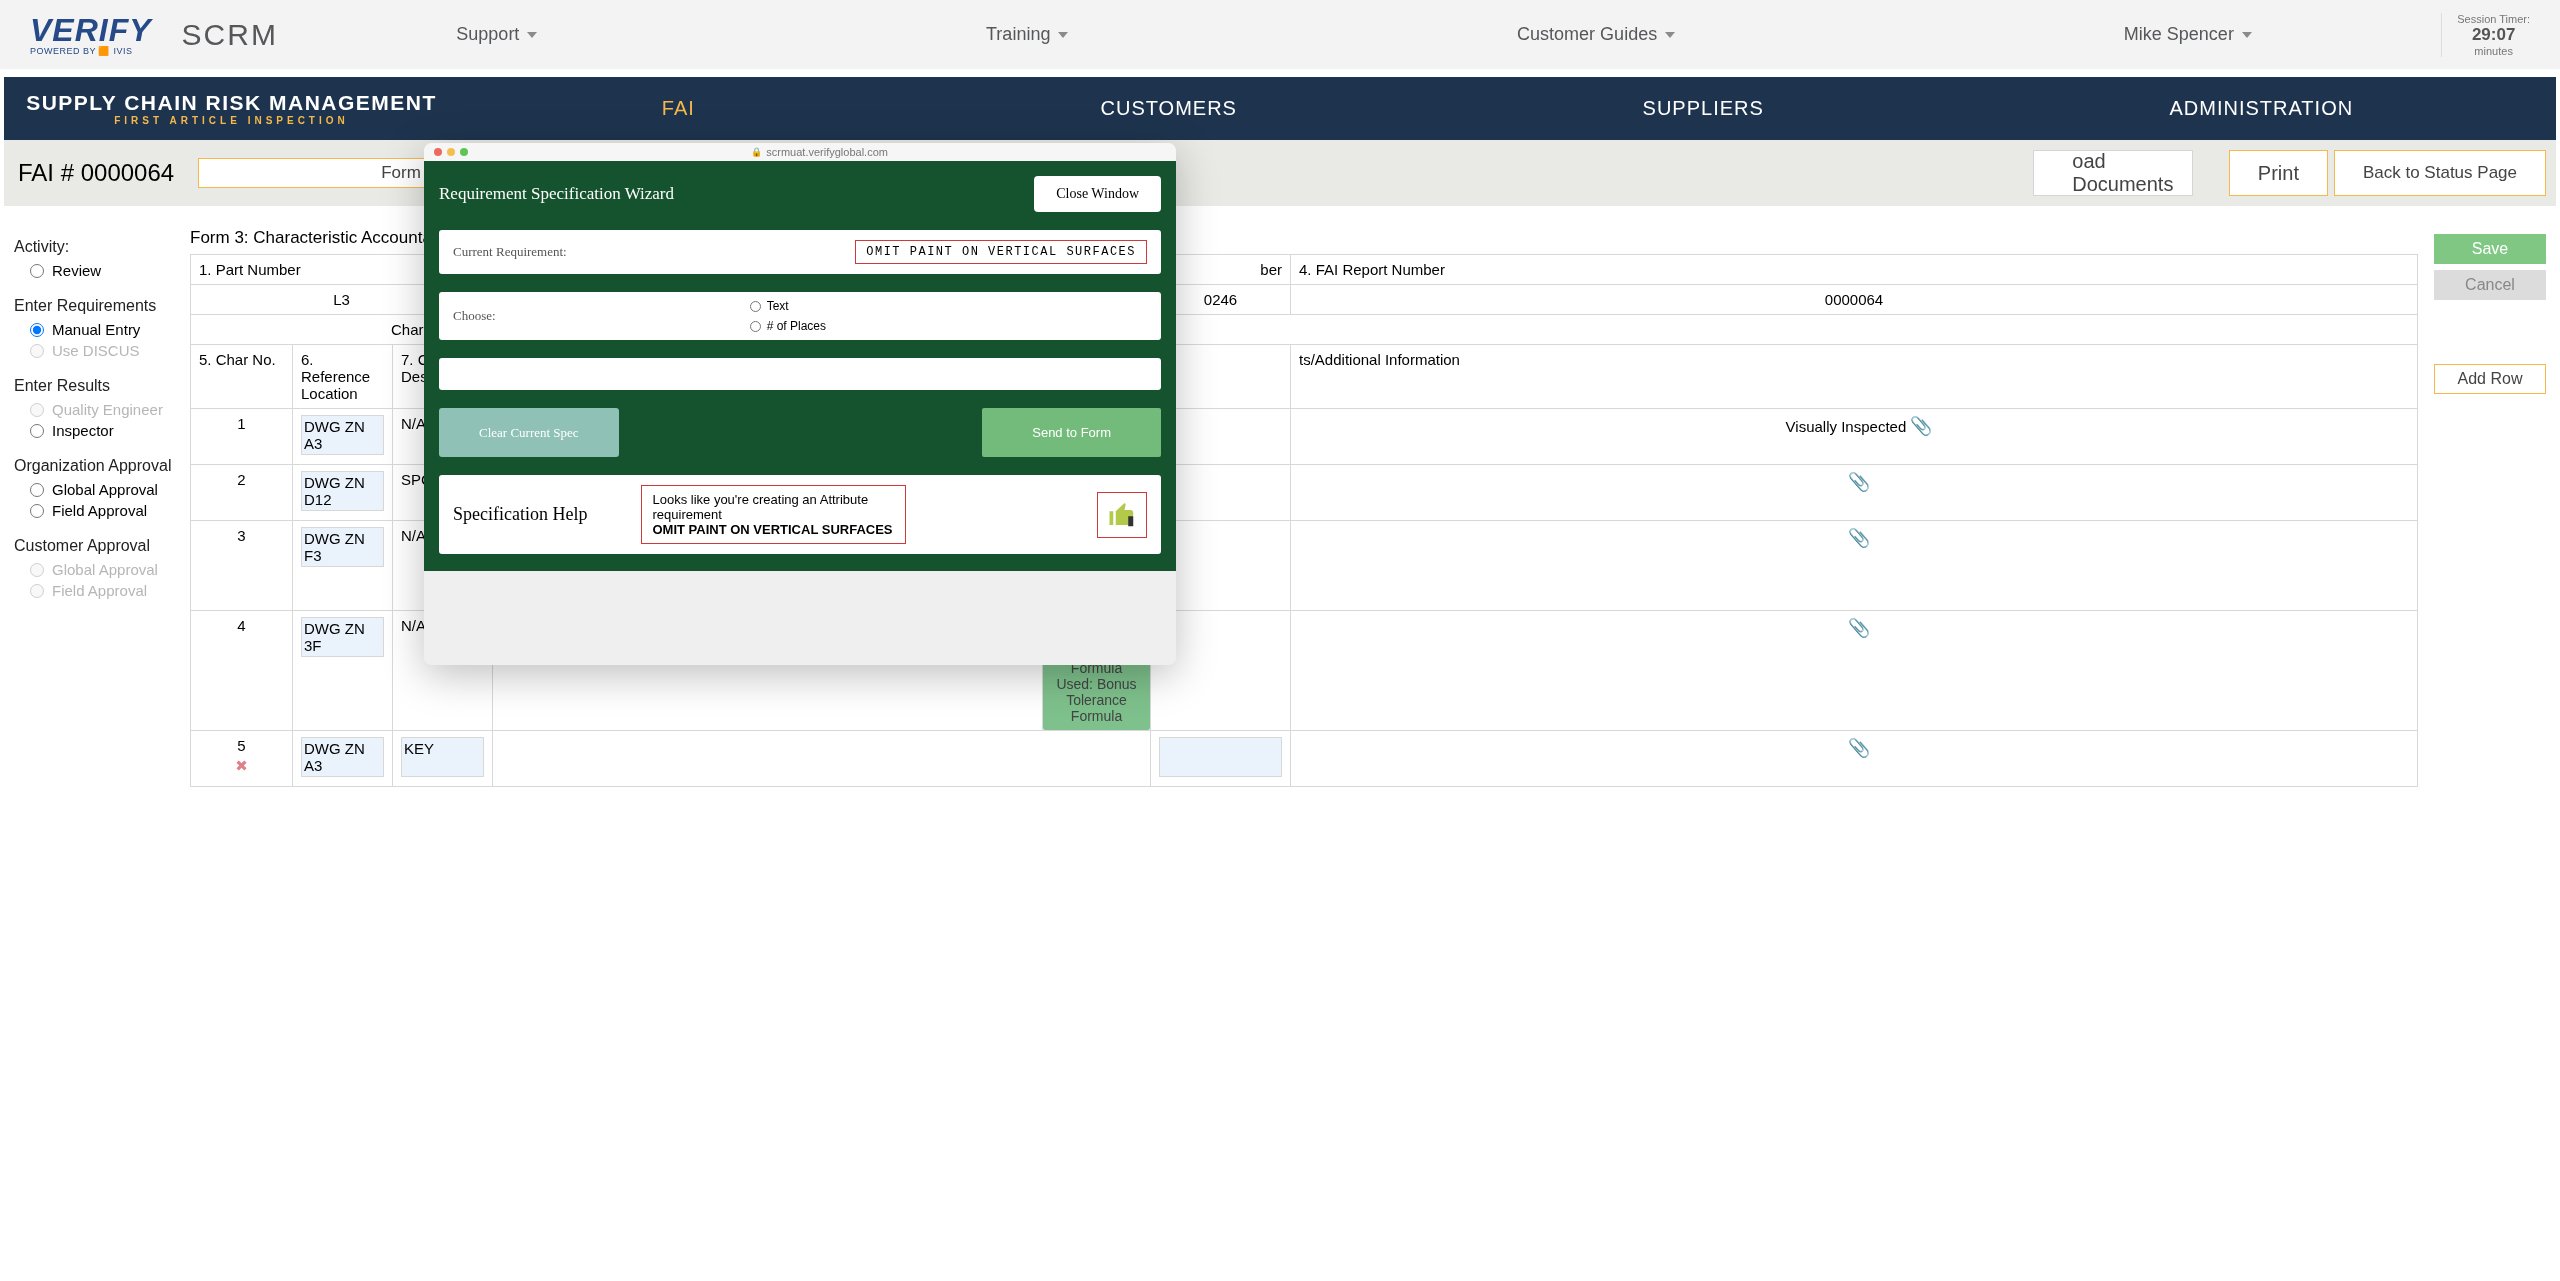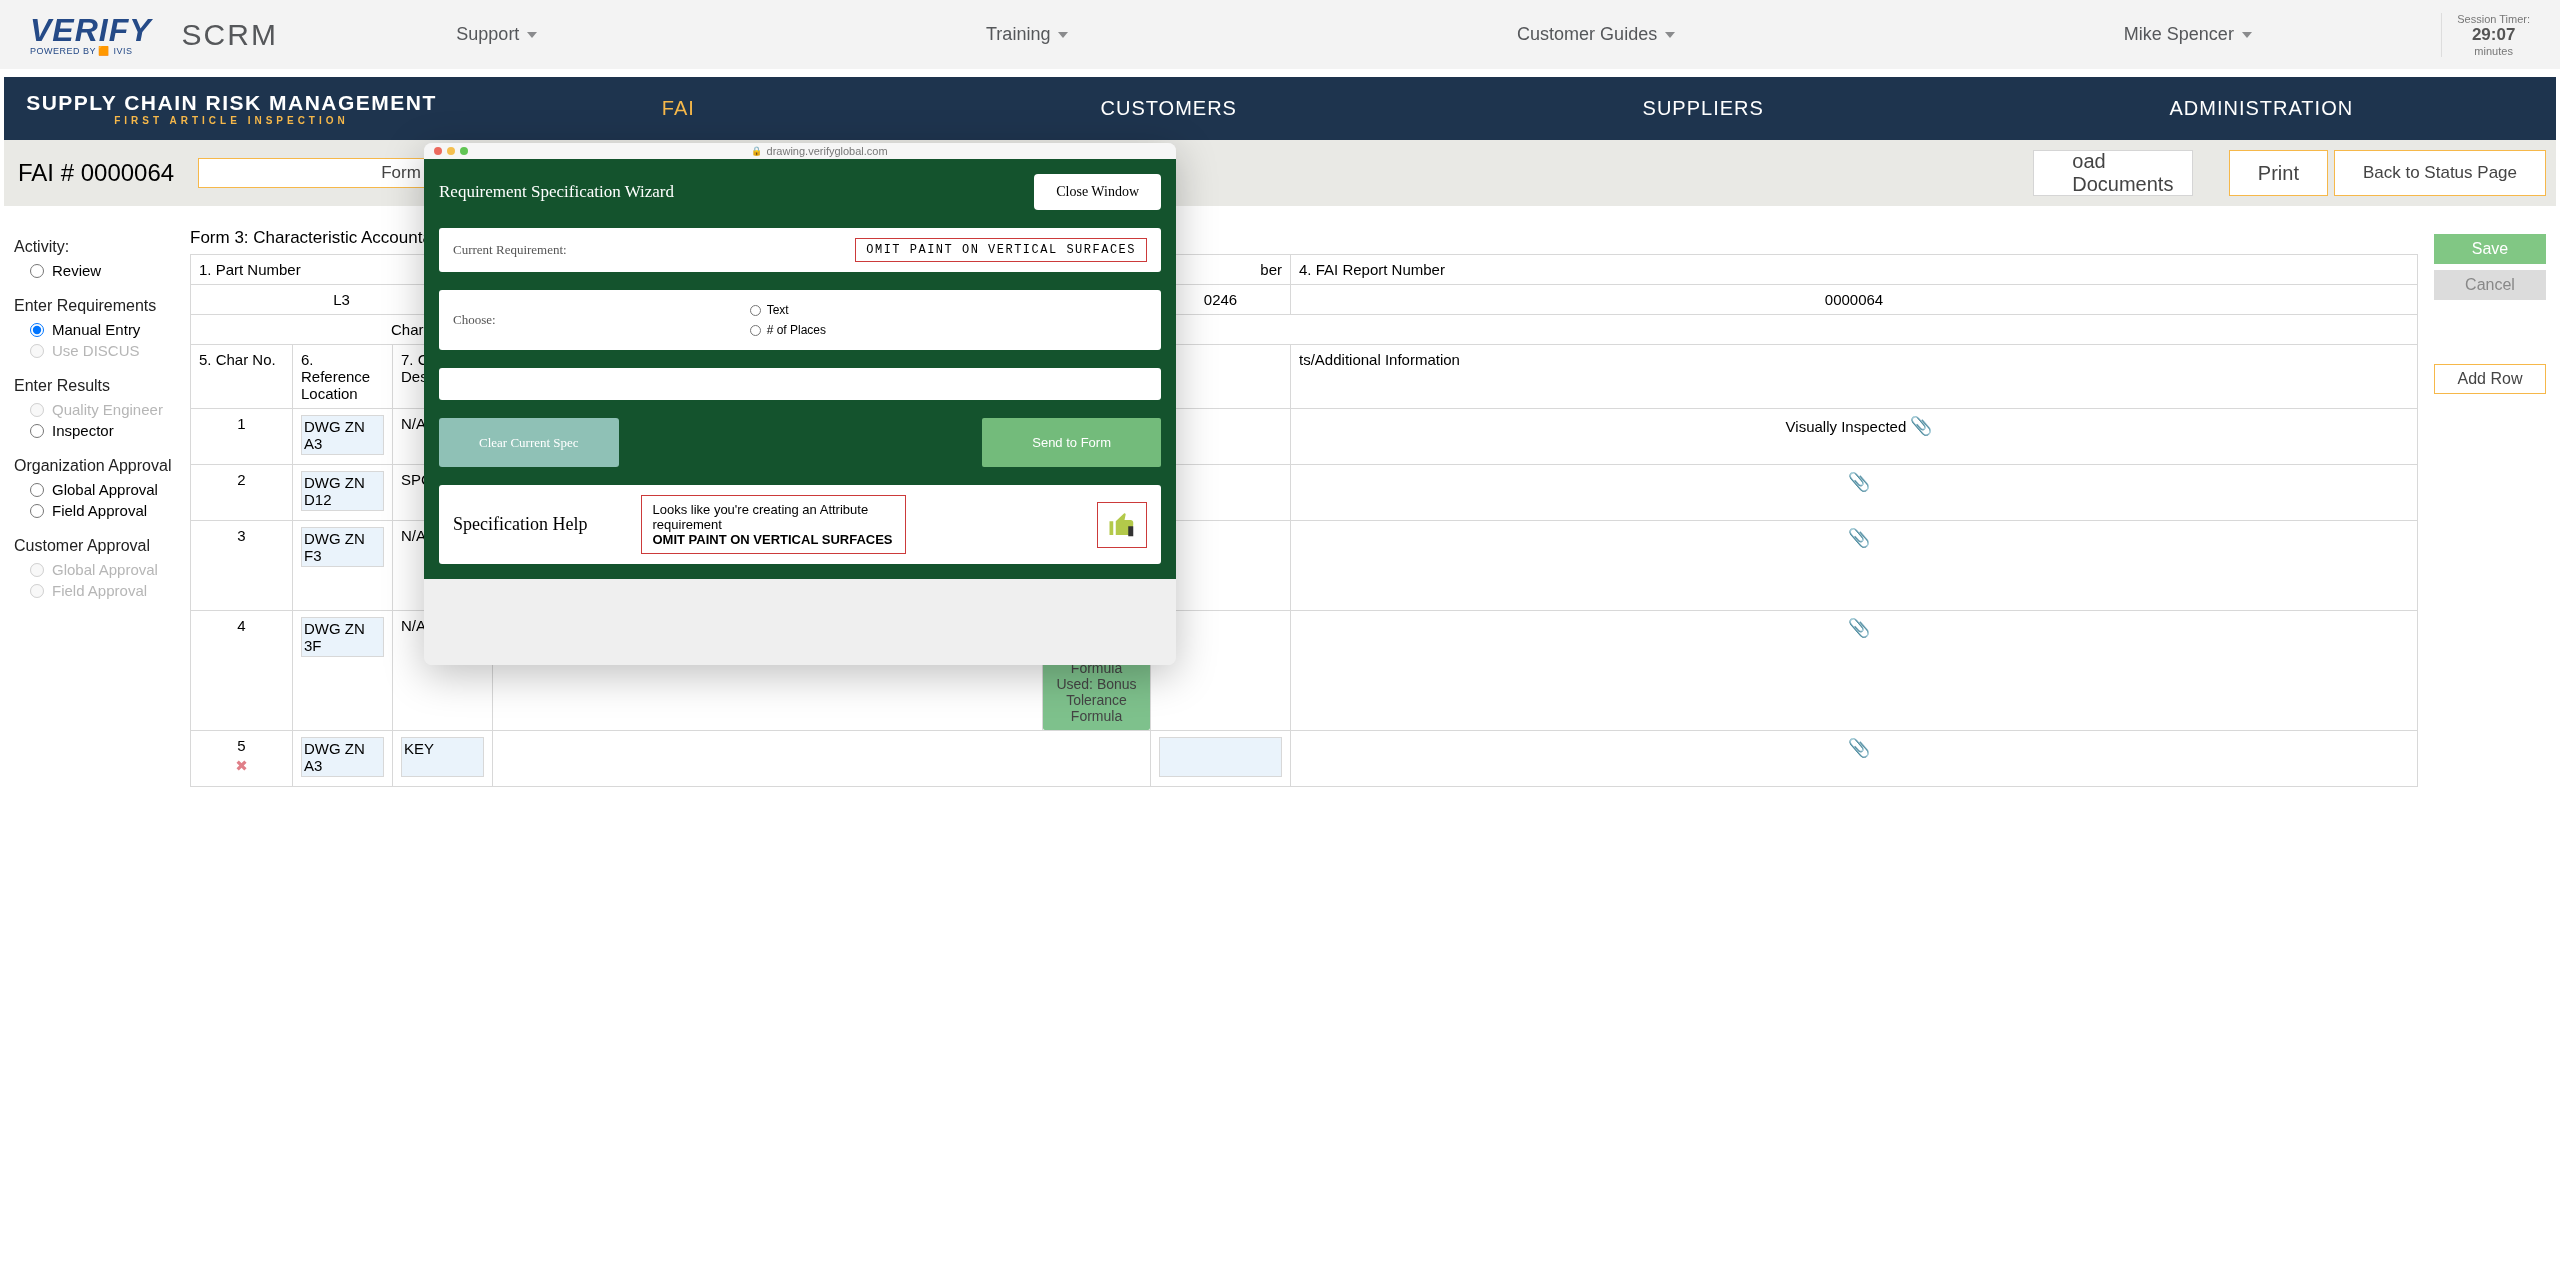--- a/index.html
+++ b/index.html
@@ -66,21 +66,21 @@
 .dot-r { background: #ec6a5e;} .dot-y { background: #f4bf4f;} .dot-g { background: #61c554;}
 .modal-url { flex: 1; text-align: center; font-size: 11px; color: #777; display: flex; align-items: center; justify-content: center; gap: 4px;}
 .lock-icon { font-size: 9px;}
 .modal-body { flex: 1; background: #14532d; padding: 15px; display: flex; flex-direction: column; gap: 18px;}
 .modal-hdr-row { display: flex; justify-content: space-between; align-items: center;}
 .modal-title { color: #fff; font-size: 17px; font-family: Georgia, serif;}
 .btn-close-win { background: #fff; border: none; padding: 10px 22px; border-radius: 4px; font-size: 14px; font-family: Georgia, serif; cursor: pointer;}
 .white-panel { background: #fff; border-radius: 3px; padding: 10px 14px; display: flex; align-items: center; gap: 14px;}
 .wp-label { font-size: 13px; color: #555; font-family: Georgia, serif;}
 .red-box { border: 1.5px solid #cc3a3a; padding: 4px 10px; font-size: 12px; letter-spacing: 1.5px; font-family: 'Courier New', monospace;}
-.choose-panel { height: 60px;}
+.choose-panel { height: 48px;}
 .choose-opts { display: flex; flex-direction: column; gap: 6px; margin-left: 240px;}
 .choose-opt { display: flex; align-items: center; gap: 6px; font-size: 12px; font-family: Georgia, serif;}
 .choose-opt input { width: 11px; height: 11px;}
 .empty-panel { height: 32px;}
 .btns-panel { background: transparent; display: flex; justify-content: space-between; padding: 0;}
 .btn-clear { background: #8fc1b6; color: #fff; border: none; padding: 8px 40px; border-radius: 3px; font-size: 13px; font-family: Georgia, serif; cursor: pointer;}
 .btn-send { background: #73bb7b; color: #fff; border: none; padding: 17px 50px; border-radius: 2px; font-size: 13px; font-family: Liberation Sans, sans-serif; cursor: pointer;}
 .spec-help { min-height: 74px;}
 .spec-help-text { font-size: 18px; font-family: Georgia, serif;}
 .red-box-msg { border: 1.5px solid #cc3a3a; padding: 6px 10px; font-size: 13px; font-family: Georgia, serif; flex: 1; margin-left: 40px; max-width: 265px;}
@@ -284,21 +284,21 @@
 
 </div>
 
 <div class="modal-overlay">
   <div class="modal-tb">
     <div class="dot dot-r"></div>
     <div class="dot dot-y"></div>
     <div class="dot dot-g"></div>
     <div class="modal-url">
         <span class="lock-icon">🔒</span>
-        <span>drawing.verifyglobal.com</span>
+        <span>scrmuat.verifyglobal.com</span>
       </div>
   </div>
   <div class="modal-body">
     <div class="modal-hdr-row">
       <div class="modal-title">Requirement Specification Wizard</div>
       <button class="btn-close-win">Close Window</button>
     </div>
     <div class="white-panel">
       <span class="wp-label">Current Requirement:</span>
       <span style="flex:1"></span>

